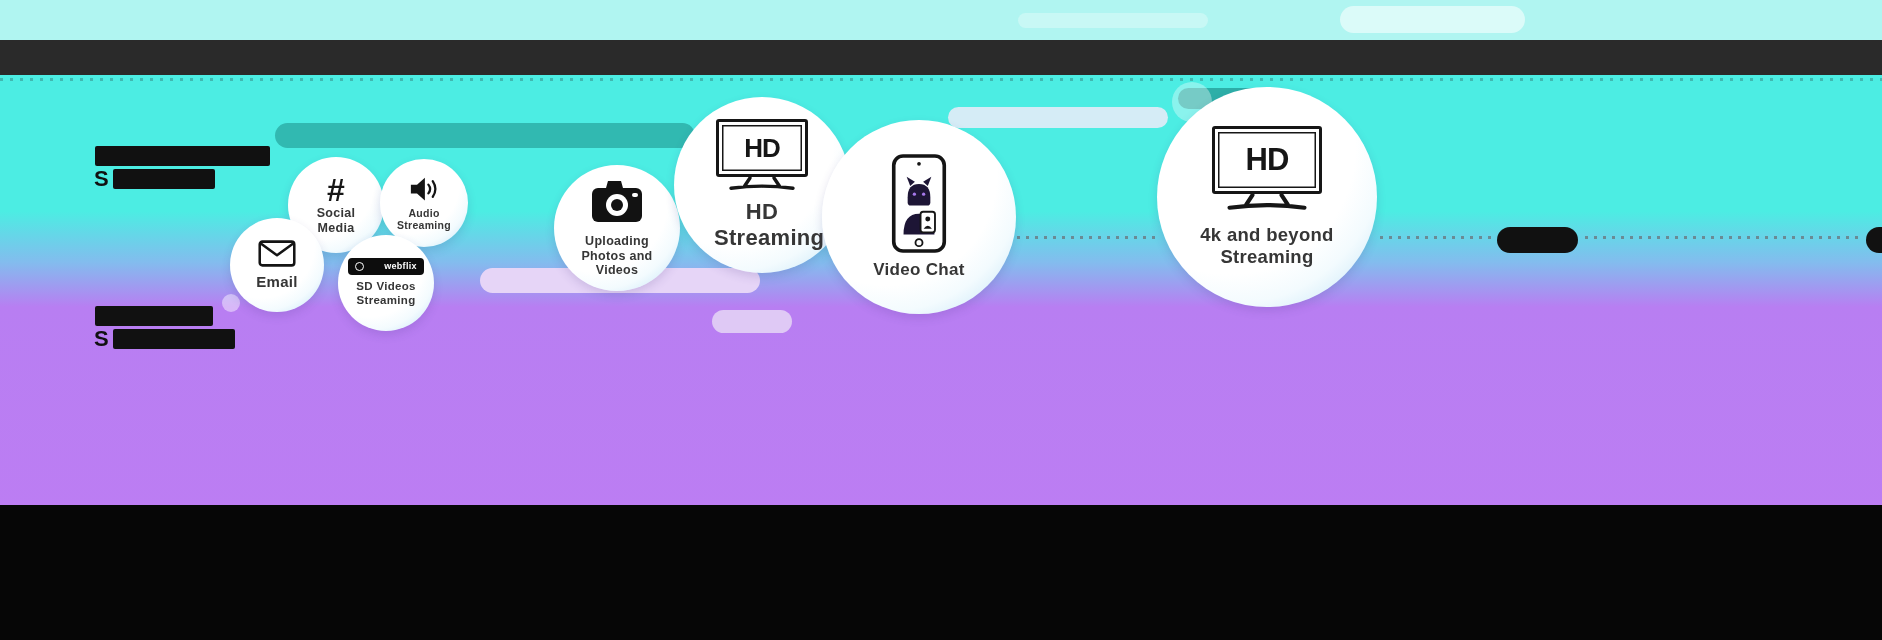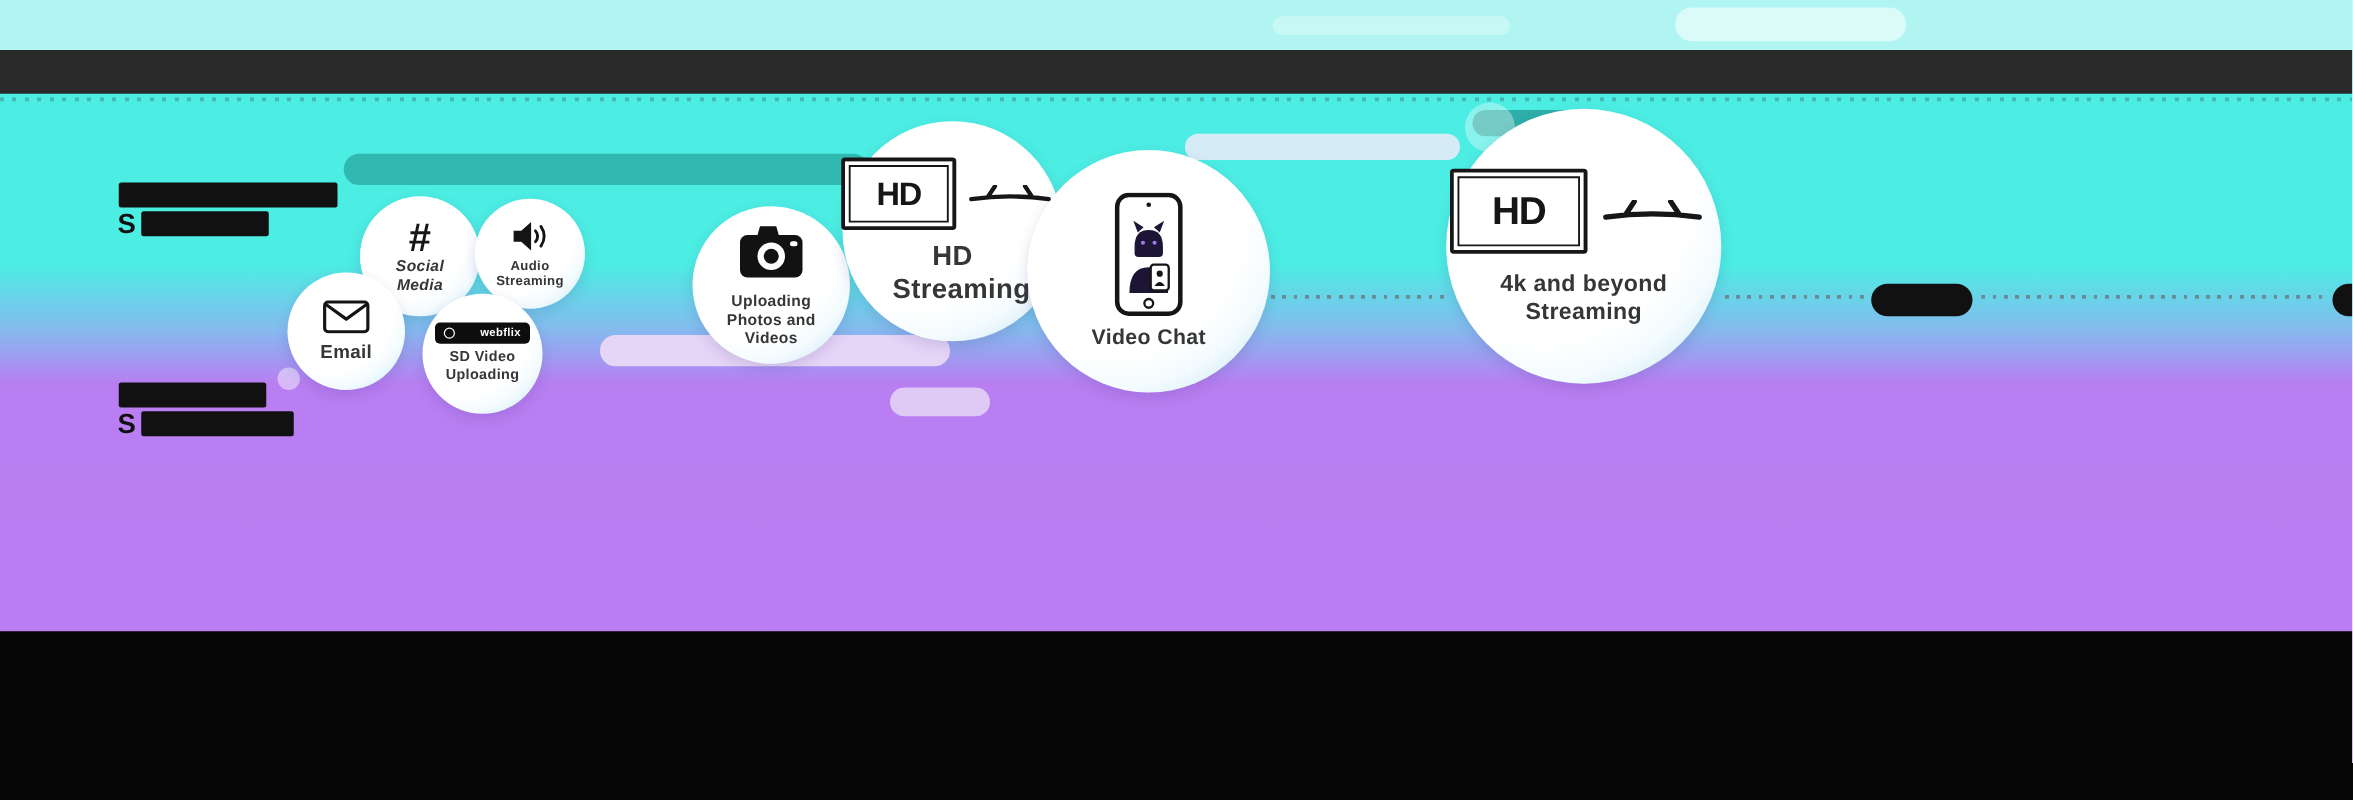--- a/index.html
+++ b/index.html
@@ -53,40 +53,40 @@
   .bubble{
     position:absolute;border-radius:50%;z-index:5;
     display:flex;flex-direction:column;align-items:center;justify-content:center;text-align:center;
     background:radial-gradient(circle at 33% 28%,#ffffff 0%,#ffffff 58%,#f3fbfe 72%,#d9effa 84%,#ddcdf7 95%,#cdb4f2 100%);
     box-shadow:0 4px 10px rgba(70,50,130,0.16);
   }
   .blabel{font-weight:700;color:#363636;line-height:1.18;letter-spacing:0.3px;margin-top:6px;}
   .b-email{left:230px;top:218px;width:94px;height:94px;}
   .b-email .blabel{font-size:15px;}
   .b-social{left:288px;top:157px;width:96px;height:96px;}
-  .b-social .blabel{font-size:12.5px;width:56px;margin-top:1px;font-style:italic;}
+  .b-social .blabel{font-size:12.5px;width:56px;margin-top:1px;}
   .b-audio{left:380px;top:159px;width:88px;height:88px;}
   .b-audio .blabel{font-size:10.5px;width:64px;margin-top:4px;}
   .b-sd{left:338px;top:235px;width:96px;height:96px;}
   .b-sd .blabel{font-size:11.5px;width:78px;margin-top:5px;}
   .b-upload{left:554px;top:165px;width:126px;height:126px;}
   .b-upload .blabel{font-size:12.5px;width:108px;margin-top:10px;}
   .b-hd{left:674px;top:97px;width:176px;height:176px;}
   .b-hd .blabel{font-size:22px;width:96px;margin-top:8px;}
   .b-video{left:822px;top:120px;width:194px;height:194px;}
   .b-video .blabel{font-size:17px;margin-top:7px;}
   .b-4k{left:1157px;top:87px;width:220px;height:220px;}
   .b-4k .blabel{font-size:18.5px;width:160px;margin-top:13px;}
 
   
   .hash{font-size:32px;font-weight:800;color:#161616;line-height:30px;}
   .webflix-logo{background:#0d0d0d;border-radius:4px;padding:4px 7px;display:flex;align-items:center;gap:20px;}
   .webflix-dot{width:7px;height:7px;border:1.5px solid #ffffff;border-radius:50%;display:inline-block;}
   .webflix-text{color:#ffffff;font-size:9px;font-weight:700;letter-spacing:0.3px;line-height:9px;}
-  .tv{display:flex;flex-direction:row;align-items:center;}
+  .tv{display:flex;flex-direction:column;align-items:center;}
   .tv-screen{border:3.5px solid #161616;border-radius:3px;background:#ffffff;
     display:flex;align-items:center;justify-content:center;
     box-shadow:inset 0 0 0 3px #ffffff,inset 0 0 0 4.5px #161616;}
   .tv-sm .tv-screen{width:86px;height:52px;}
   .tv-lg .tv-screen{width:104px;height:62px;}
   .tv-hd{font-weight:800;letter-spacing:-1px;color:#161616;}
   .tv-sm .tv-hd{font-size:26px;}
   .tv-lg .tv-hd{font-size:31px;}
   .tv-sm .tv-stand{width:86px;height:14px;}
   .tv-lg .tv-stand{width:104px;height:17px;}
@@ -146,21 +146,21 @@
       <path d="M28 7 Q34 16 28 25" stroke="#141414" stroke-width="2.6" fill="none" stroke-linecap="round"></path>
     </svg>
     <div class="blabel">Audio Streaming</div>
   </div>
 
   <div class="bubble b-sd">
     <div class="webflix-logo">
       <span class="webflix-dot"></span>
       <span class="webflix-text">webflix</span>
     </div>
-    <div class="blabel">SD Video Uploading</div>
+    <div class="blabel">SD Videos Streaming</div>
   </div>
 
   <div class="bubble b-upload">
     <svg width="54" height="46" viewBox="0 0 54 46">
       <path d="M16 10 L18 3 H31 L33 10 Z" fill="#121212"></path>
       <rect x="2" y="10" width="50" height="34" rx="6" fill="#121212"></rect>
       <circle cx="27" cy="27" r="11" fill="#ffffff"></circle>
       <circle cx="27" cy="27" r="6" fill="#121212"></circle>
       <rect x="42" y="15" width="6" height="4" rx="2" fill="#ffffff"></rect>
     </svg>

